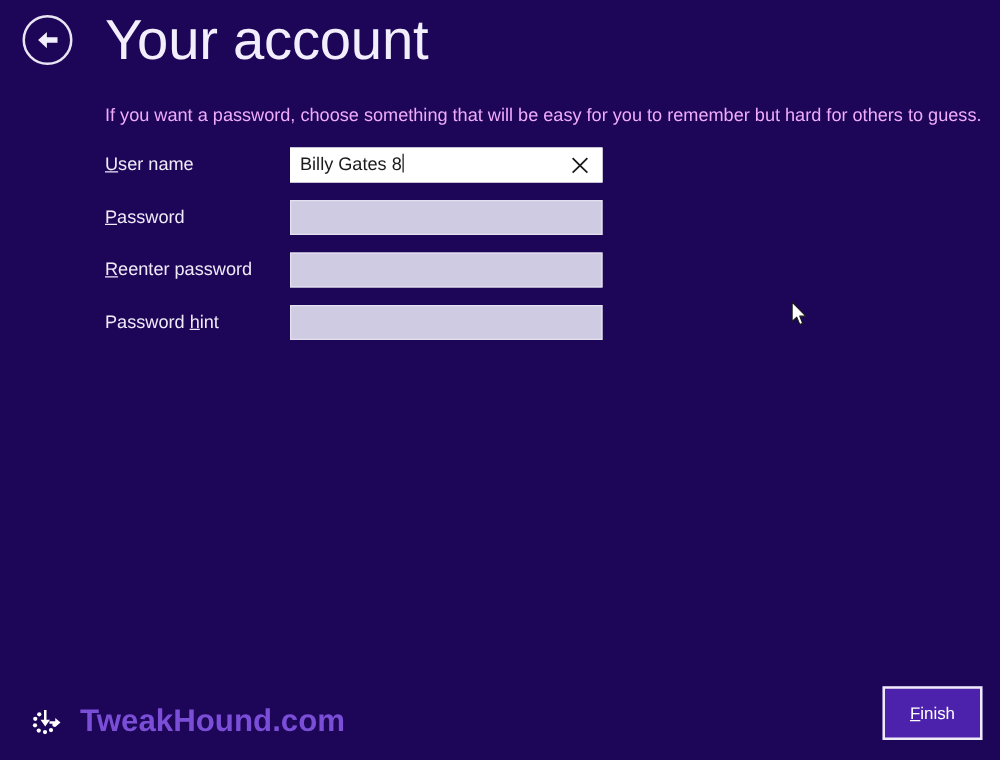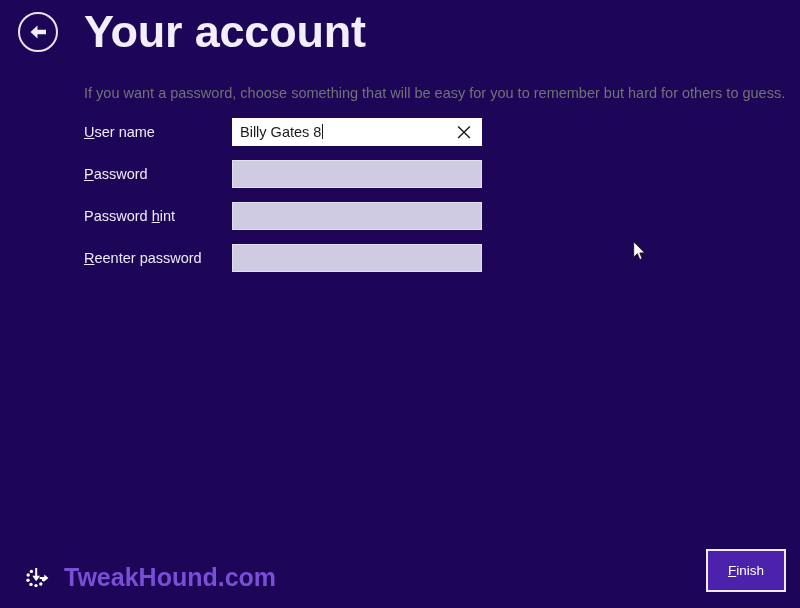--- a/index.html
+++ b/index.html
@@ -43,34 +43,34 @@
     position: absolute;
     left: 50%;
     top: 50%;
     transform: translate(-50%, -50%);
   }
   #page-title {
     position: absolute;
     left: 84px;
     top: 2px;
     font-size: 45px;
-    font-weight: 700;
+    font-weight: 400;
     color: #f2eefb;
     letter-spacing: -0.2px;
     white-space: nowrap;
     line-height: 60px;
   }
 
   
   #instruction {
     position: absolute;
     left: 84px;
     top: 85px;
     font-size: 14.5px;
-    color: #737373;
+    color: #f0abfc;
     white-space: nowrap;
   }
 
   
   #form {
     position: absolute;
     left: 0;
     top: 118px;
     width: 800px;
   }
@@ -225,28 +225,28 @@
   </div>
 
   <div class="field-row">
     <div class="field-label"><span></span><span class="accel">P</span><span>assword</span></div>
     <div class="field-box empty">
       <div class="field-value"></div>
     </div>
   </div>
 
   <div class="field-row">
-    <div class="field-label"><span>Password </span><span class="accel">h</span><span>int</span></div>
+    <div class="field-label"><span></span><span class="accel">R</span><span>eenter password</span></div>
     <div class="field-box empty">
       <div class="field-value"></div>
     </div>
   </div>
 
   <div class="field-row">
-    <div class="field-label"><span></span><span class="accel">R</span><span>eenter password</span></div>
+    <div class="field-label"><span>Password </span><span class="accel">h</span><span>int</span></div>
     <div class="field-box empty">
       <div class="field-value"></div>
     </div>
   </div>
 
 </div>
 
 <div id="brand">
   <span id="brand-icon">
     <svg width="28" height="28" viewBox="0 0 28 28" aria-hidden="true">

